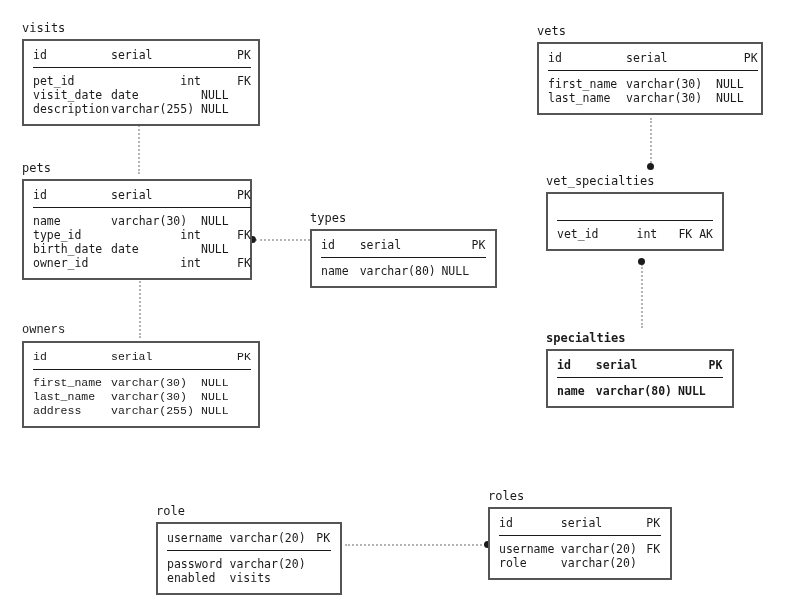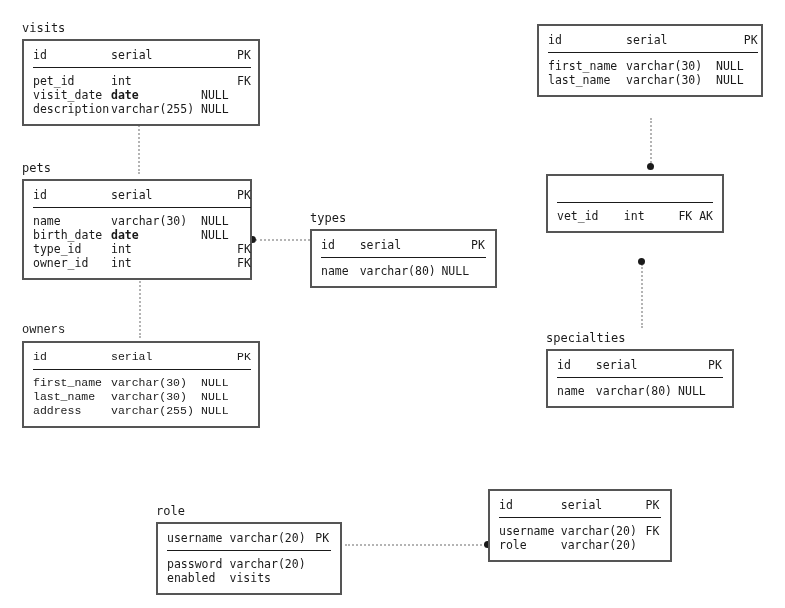--- a/index.html
+++ b/index.html
@@ -89,22 +89,22 @@
   tr.sep-row .sep-line {
     height: 1px;
     background: #1a1a1a;
     font-size: 0;
     line-height: 0;
   }
   tr.first-after-sep td { padding-top: 6px; }
 
   
   .t-serial  { color: #5aa02c; }
-  .t-int     { color: #5aa02c; }
-  .t-date    { color: #3d9ae8; font-weight: bold; }
+  .t-int     { color: #5aa02c; text-align: right; }
+  .t-date    { color: #3d9ae8; }
   .t-varchar { color: #e8870c; }
   .t-boolean { color: #5aa02c; }
   .t-plain   { color: #1a1a1a; }
 
   .name-fk { color: #3d9ae8; }
   .name-plain { color: #1a1a1a; }
 
   .k-pk { color: #1a1a1a; }
   .k-fk { color: #3d9ae8; }
   .null-mark { color: #1a1a1a; }
@@ -118,21 +118,21 @@
   .w-vetspec .entity-box { width: 178px; }
   .w-spec    .entity-box { width: 188px; }
   .w-users   .entity-box { width: 186px; }
   .w-roles   .entity-box { width: 184px; }
 
   .pad-name-wide td.c-name { min-width: 78px; }
   .pad-name-mid  td.c-name { min-width: 36px; }
   .pad-type-wide td.c-type { min-width: 90px; }
   .pad-type-mid  td.c-type { min-width: 74px; }
   .pad-null      td.c-null { min-width: 36px; }
-  .key-right td.c-key { text-align: left; }
+  .key-right td.c-key { text-align: center; }
   .empty-head-row td { height: 14px; }
 </style>
 </head>
 <body>
 
 <div id="canvas">
 
   <div class="connector-layer">
 
     <div class="conn-line conn-v" style="left:138px; top:122px; height:52px;"></div>
@@ -209,32 +209,32 @@
                 <div class="sep-line"></div>
               </td>
             </tr>
         <tr class="first-after-sep">
           <td class="c-name name-plain">name</td>
           <td class="c-type t-varchar">varchar(30)</td>
           <td class="c-null null-mark">NULL</td>
           <td class="c-key"></td>
         </tr>
         <tr>
+          <td class="c-name name-fk">type_id</td>
+          <td class="c-type t-int">int</td>
+          <td class="c-null null-mark"></td>
+          <td class="c-key k-fk">FK</td>
+        </tr>
+        <tr>
           <td class="c-name name-plain">birth_date</td>
           <td class="c-type t-date">date</td>
           <td class="c-null null-mark">NULL</td>
           <td class="c-key"></td>
         </tr>
         <tr>
-          <td class="c-name name-fk">type_id</td>
-          <td class="c-type t-int">int</td>
-          <td class="c-null null-mark"></td>
-          <td class="c-key k-fk">FK</td>
-        </tr>
-        <tr>
           <td class="c-name name-fk">owner_id</td>
           <td class="c-type t-int">int</td>
           <td class="c-null null-mark"></td>
           <td class="c-key k-fk">FK</td>
         </tr>
       </tbody>
         </table>
     </div>
   </div>
 
@@ -298,20 +298,21 @@
           <td class="c-type t-varchar">varchar(255)</td>
           <td class="c-null null-mark">NULL</td>
           <td class="c-key"></td>
         </tr>
       </tbody>
         </table>
     </div>
   </div>
 
   <div class="entity w-vets" style="left:537px; top:24px;">
+    <div class="entity-title">vets</div>
     <div class="entity-box">
       <table class="cols pad-name-wide pad-type-wide key-right">
         <tbody>
             <tr class="pk-row">
           <td class="c-name name-plain">id</td>
           <td class="c-type t-serial">serial</td>
           <td class="c-null null-mark"></td>
           <td class="c-key k-pk">PK</td>
         </tr>
         <tr class="sep-row">
@@ -330,20 +331,21 @@
           <td class="c-type t-varchar">varchar(30)</td>
           <td class="c-null null-mark">NULL</td>
           <td class="c-key"></td>
         </tr>
       </tbody>
         </table>
     </div>
   </div>
 
   <div class="entity w-vetspec" style="left:546px; top:174px;">
+    <div class="entity-title">vet_specialties</div>
     <div class="entity-box">
       <table class="cols">
         <tbody>
             <tr class="pk-row empty-head-row">
           <td class="c-name name-plain"></td>
           <td class="c-type t-plain"></td>
           <td class="c-key k-pk"></td>
         </tr>
         <tr class="sep-row">
               <td colspan="3">
@@ -353,21 +355,21 @@
         <tr class="first-after-sep">
           <td class="c-name name-fk">vet_id</td>
           <td class="c-type t-int">int</td>
           <td class="c-key k-fk">FK AK</td>
         </tr>
       </tbody>
         </table>
     </div>
   </div>
 
-  <div class="entity w-spec" style="left:546px; top:331px;">
+  <div class="entity w-spec" style="left:546px; top:331px;font-weight:bold;">
     <div class="entity-title">specialties</div>
     <div class="entity-box">
       <table class="cols pad-name-mid pad-type-mid key-right">
         <tbody>
             <tr class="pk-row">
           <td class="c-name name-plain">id</td>
           <td class="c-type t-serial">serial</td>
           <td class="c-null null-mark"></td>
           <td class="c-key k-pk">PK</td>
         </tr>
@@ -411,20 +413,21 @@
           <td class="c-name name-plain">enabled</td>
           <td class="c-type t-boolean">visits</td>
           <td class="c-key"></td>
         </tr>
       </tbody>
         </table>
     </div>
   </div>
 
   <div class="entity w-roles" style="left:488px; top:489px;">
+    <div class="entity-title">roles</div>
     <div class="entity-box">
       <table class="cols pad-name-mid key-right">
         <tbody>
             <tr class="pk-row">
           <td class="c-name name-plain">id</td>
           <td class="c-type t-serial">serial</td>
           <td class="c-key k-pk">PK</td>
         </tr>
         <tr class="sep-row">
               <td colspan="3">

